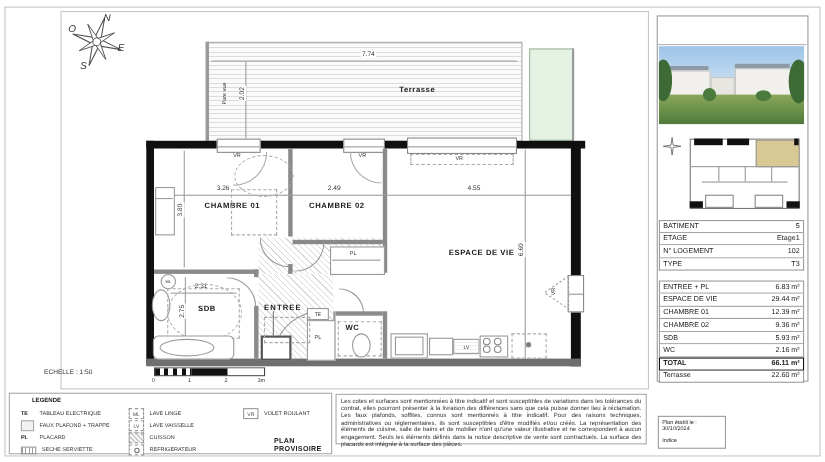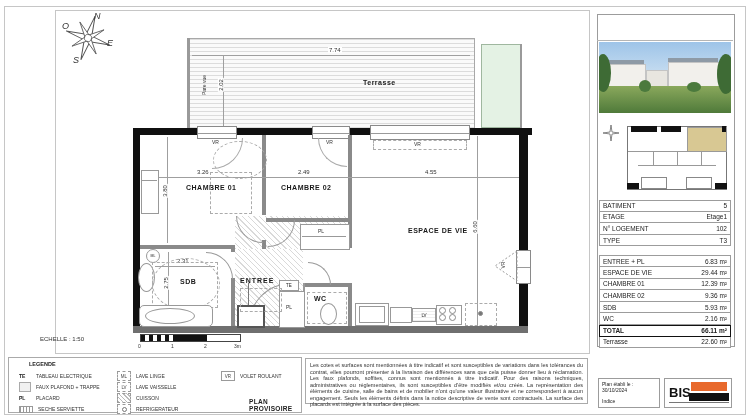--- a/index.html
+++ b/index.html
@@ -312,20 +312,14 @@
 
   <div class="a" style="left:305px;top:358px;width:283px;height:46px;border:1px solid #aaa;box-sizing:border-box;padding:3px 4px;">
     <div style="font-size:5.5px;line-height:6.5px;color:#333;text-align:justify;">Les cotes et surfaces sont mentionnées à titre indicatif et sont susceptibles de variations dans les tolérances du contrat, elles pourront présenter à la livraison des différences sans que cela puisse donner lieu à réclamation. Les faux plafonds, soffites, connus sont mentionnés à titre indicatif. Pour des raisons techniques, administratives ou réglementaires, ils sont susceptibles d'être modifiés et/ou créés. La représentation des éléments de cuisine, salle de bains et de mobilier n'ont qu'une valeur illustrative et ne correspondent à aucun engagement. Seuls les éléments définis dans la notice descriptive de vente sont contractuels. La surface des placards est intégrée à la surface des pièces.</div>
   </div>
 
   <div class="a" style="left:598px;top:378px;width:62px;height:30px;border:1px solid #9c9c9c;box-sizing:border-box;padding:2px 3px;">
     <div style="font-size:5px;">Plan établi le :</div>
     <div style="font-size:5px;">30/10/2024</div>
     <div style="font-size:5px;margin-top:5px;">Indice</div>
   </div>
-  <div class="a" style="left:664px;top:378px;width:68px;height:30px;border:1px solid #9c9c9c;box-sizing:border-box;">
-    <div style="position:absolute;left:26px;top:3px;width:36px;height:9px;background:#e8692c;"></div>
-    <div style="position:absolute;left:4px;top:6px;width:20px;height:16px;font-size:13px;font-weight:bold;color:#111;">BIS</div>
-    <div style="position:absolute;left:24px;top:14px;width:40px;height:8px;background:#111;"></div>
-    <div style="position:absolute;left:4px;top:23px;width:60px;height:1px;background:#777;"></div>
-  </div>
 
 </div>
 
 </body></html>

